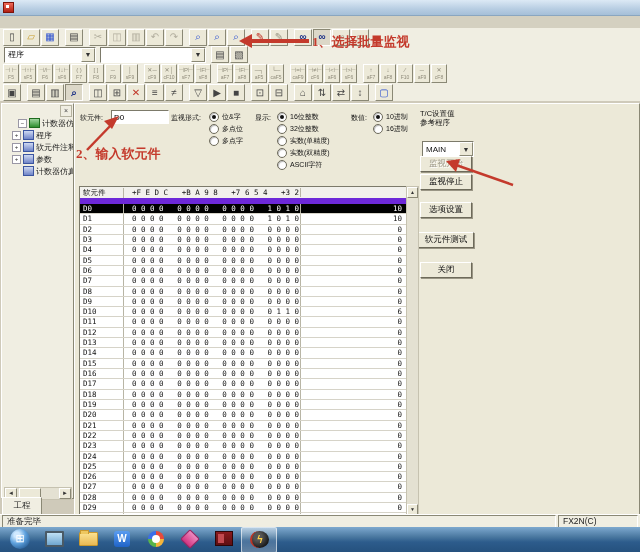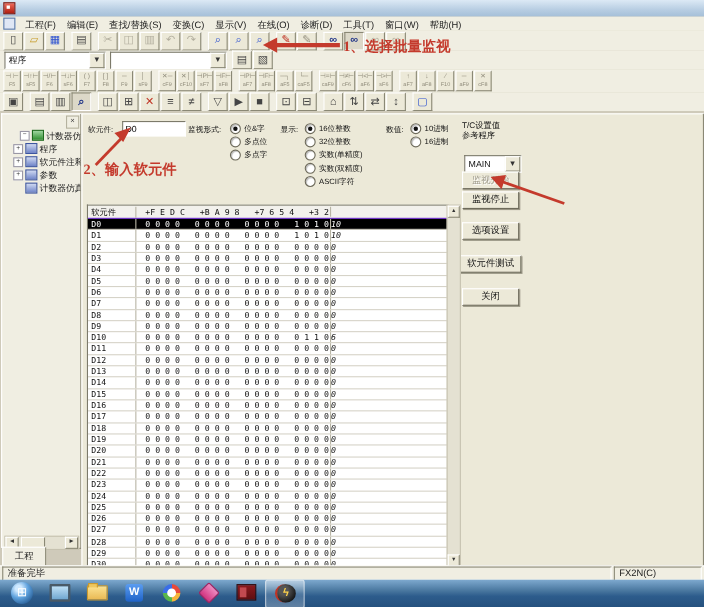--- a/index.html
+++ b/index.html
@@ -86,25 +86,25 @@
   .tcref{position:absolute;left:345px;top:5px;font-size:7.5px;line-height:9px;color:#111;}
   .maincombo{position:absolute;left:343px;top:37px;width:50px;}
   .sidebtn{position:absolute;left:345px;width:50px;height:14px;background:#ece9d8;border:1px solid;
     border-color:#fff #6d6a5a #6d6a5a #fff;box-shadow:1px 1px 0 #9a9685;
     font-size:8.5px;color:#111;text-align:center;line-height:13px;white-space:nowrap;}
   .sidebtn.dis{color:#a09c8c;text-shadow:1px 1px 0 #fff;}
   
   .dtable{position:absolute;left:4px;top:82px;width:327px;height:328px;background:#fff;
     border:1px solid;border-color:#7c7a6a #fff #fff #7c7a6a;overflow:hidden;
     font-family:"DejaVu Sans Mono",monospace;font-size:7.5px;color:#111;}
-  .thead{display:flex;height:11px;background:#f2f1ec;border-bottom:1px solid #6d28d9;align-items:center;}
+  .thead{display:flex;height:11px;background:#f2f1ec;border-bottom:6px solid #6d28d9;align-items:center;}
   .thead .c-dev{font-family:"Liberation Sans",sans-serif;font-size:7.5px;}
   .c-dev{width:40px;padding-left:3px;border-right:1px solid #b8b5a5;flex:0 0 auto;white-space:pre;overflow:hidden;}
   .c-bits{width:168px;padding-left:8px;border-right:1px solid #b8b5a5;flex:0 0 auto;white-space:pre;overflow:hidden;}
-  .c-val{flex:1;text-align:left;padding-right:5px;white-space:pre;font-style:italic;}
+  .c-val{flex:1;text-align:right;padding-right:5px;white-space:pre;}
   .trow{display:flex;height:9.32px;line-height:9.32px;border-bottom:1px solid #d6d3c8;align-items:center;}
   .trow.on{background:#000;color:#fff;}
   .vscroll{position:absolute;left:331px;top:82px;width:11px;height:328px;background:#e4e1d2;
     border:1px solid #c6c2b0;}
   .varr{position:absolute;left:0;width:9px;height:9px;background:#ece9d8;border:1px solid;
     border-color:#fff #8a8875 #8a8875 #fff;font-size:5px;line-height:8px;text-align:center;color:#333;}
   
   .statusbar{position:absolute;left:0;top:514px;width:640px;height:13px;background:#f0eee2;
     border-top:1px solid #fff;display:flex;align-items:center;font-size:8.5px;color:#222;}
   .stleft{flex:1;height:11px;margin:0 2px;border:1px solid;border-color:#8a8875 #fff #fff #8a8875;
@@ -146,35 +146,20 @@
 </style>
 </head>
 <body>
 
 <div class="screen">
 
   <div class="titlebar">
     <span class="appicon"></span>
   </div>
 
-  <div class="menubar">
-    <span class="childicon"></span>
-    <span style="display:flex">
-        <span class="mitem">工程(F)</span>
-        <span class="mitem">编辑(E)</span>
-        <span class="mitem">查找/替换(S)</span>
-        <span class="mitem">变换(C)</span>
-        <span class="mitem">显示(V)</span>
-        <span class="mitem">在线(O)</span>
-        <span class="mitem">诊断(D)</span>
-        <span class="mitem">工具(T)</span>
-        <span class="mitem">窗口(W)</span>
-        <span class="mitem">帮助(H)</span>
-      </span>
-  </div>
 
   <div class="tbrow tb1">
     <span style="display:flex;margin-left:2px">
         <span class="tbtn">
           <span class="g">▯</span>
         </span>
         <span class="tbtn c-gold">
           <span class="g">▱</span>
         </span>
         <span class="tbtn c-blue">

